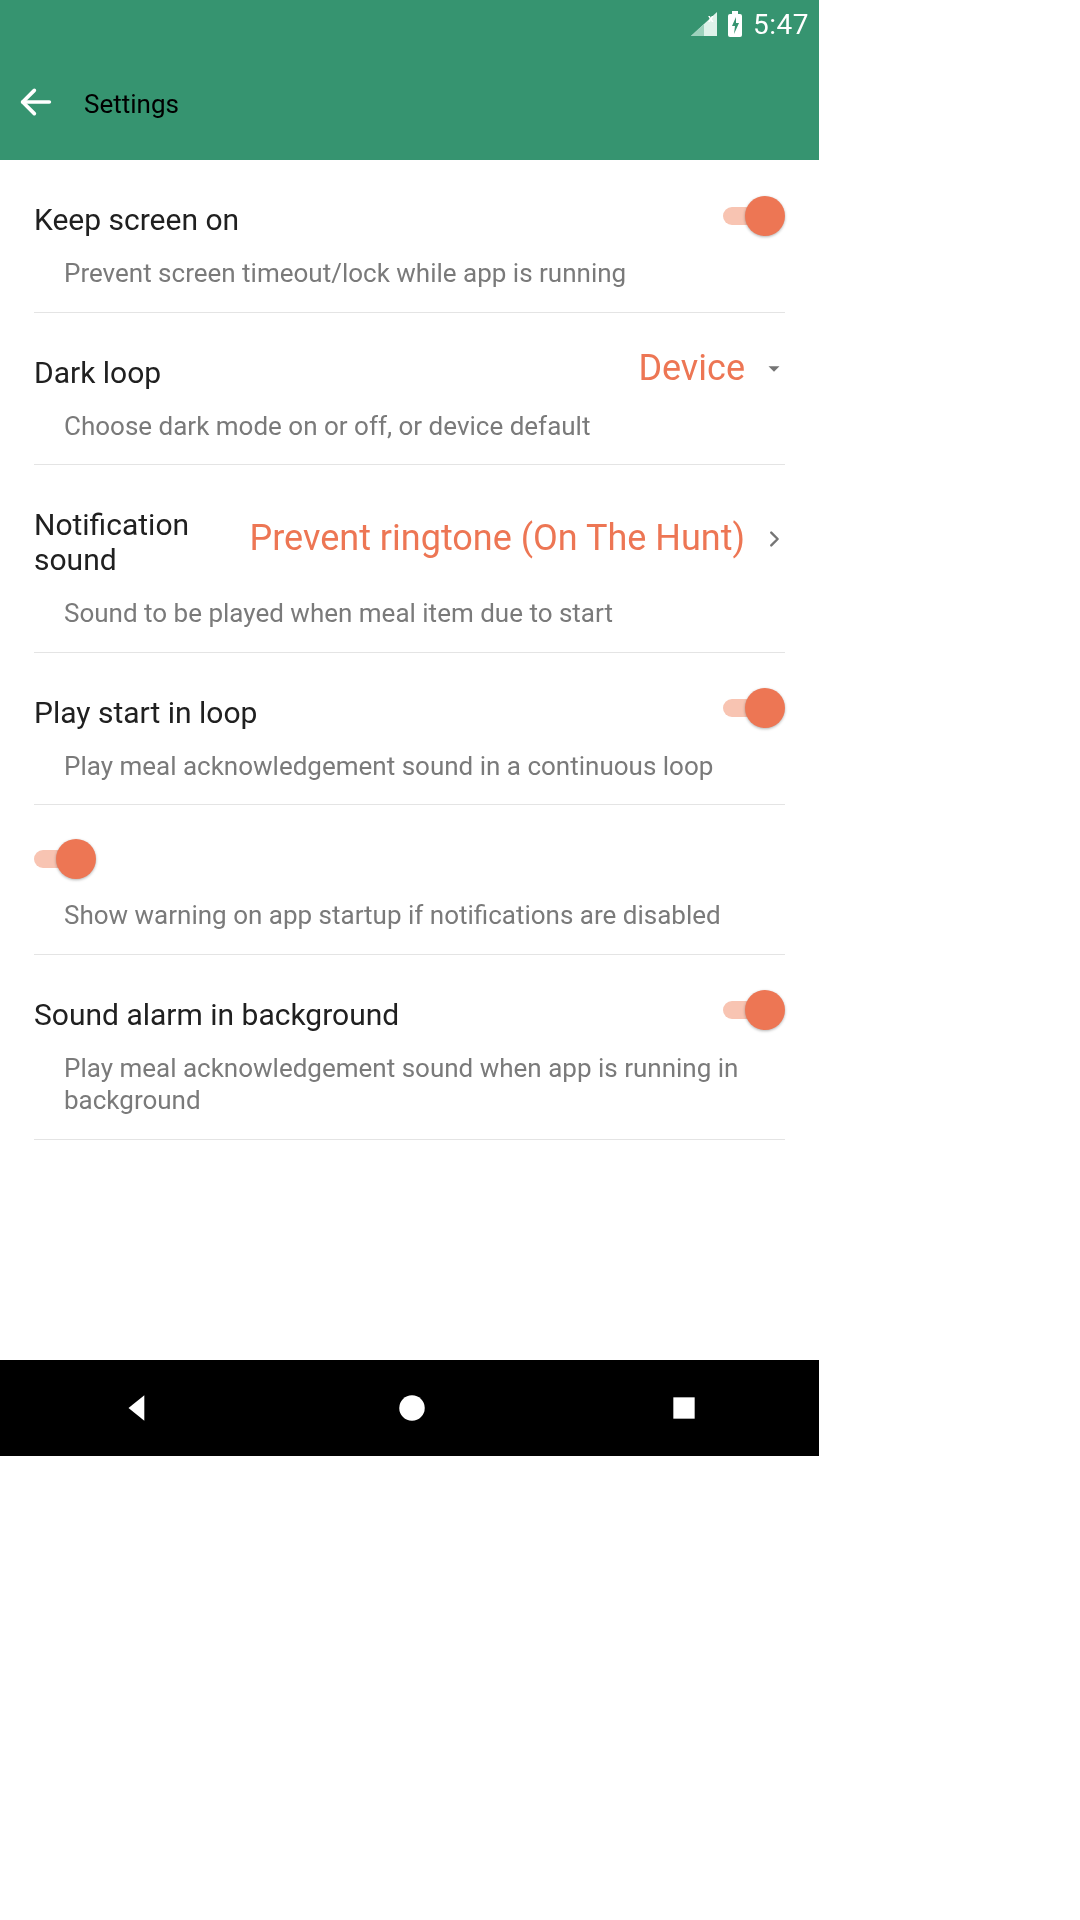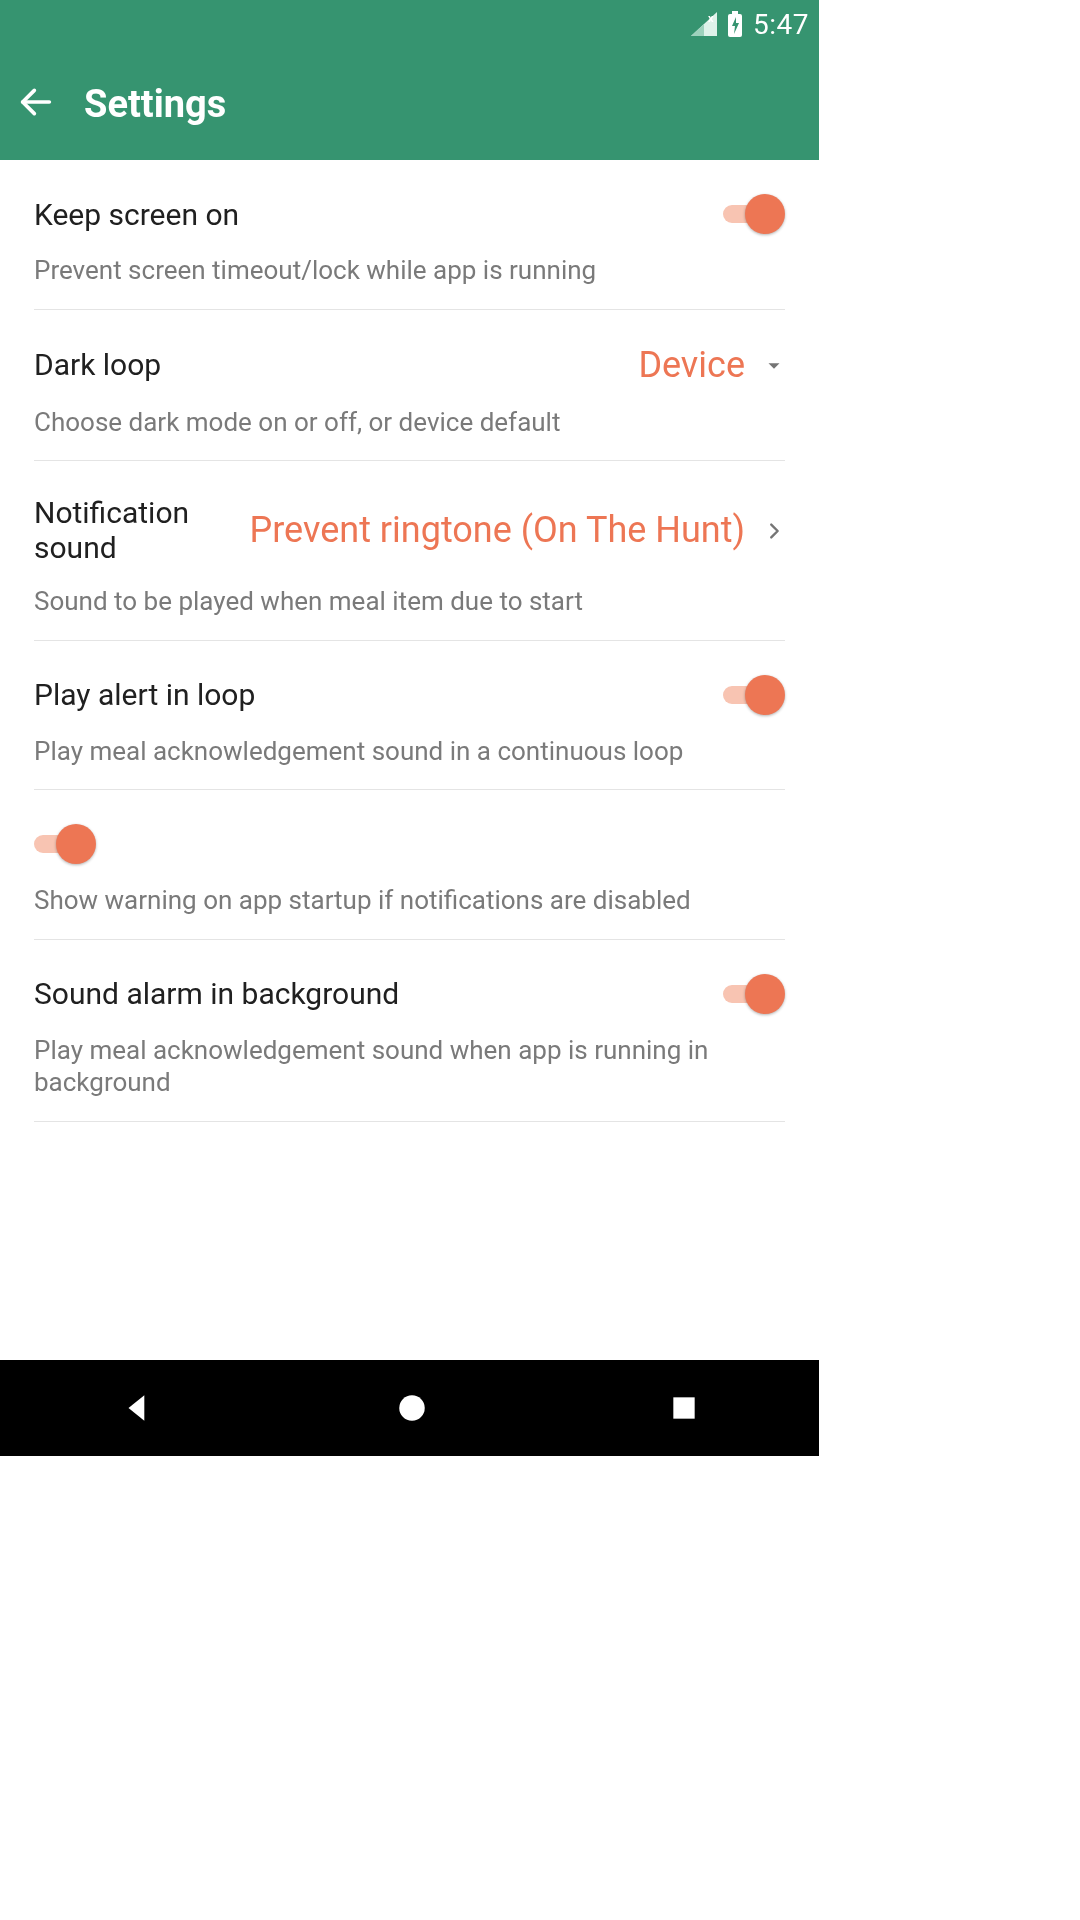--- a/index.html
+++ b/index.html
@@ -6,29 +6,29 @@
   html, body { width: 819px; height: 1456px; font-family: Roboto, "Helvetica Neue", Arial, sans-serif; background: #fff; }
   .screen { width: 819px; height: 1456px; display: flex; flex-direction: column; background: #fff; overflow: hidden; }
 
   
   .statusbar { height: 48px; background: #369470; display: flex; align-items: center; justify-content: flex-end; padding: 0 10px; color: #fff; gap: 10px; }
   .statusbar .time { font-size: 28px; font-weight: 400; letter-spacing: 0.5px; }
   .statusbar svg { display: block; }
 
   
   .appbar { height: 112px; background: #369470; display: flex; align-items: center; padding: 0 16px; gap: 28px; }
-  .appbar .title { color: #ffffff; font-size: 38px; font-weight: 700; }
+  .appbar .title { color: #000000; font-size: 26px; font-weight: 400; }
   .appbar .back { color: #fff; }
 
   
   .content { flex: 1; background: #fff; padding: 0 34px; overflow-y: auto; }
   .item { padding: 34px 0 22px 0; border-bottom: 1px solid #e4e4e4; }
   .item-header { display: flex; align-items: center; justify-content: space-between; gap: 16px; }
-  .item-title { font-size: 30px; color: #202020; font-weight: 400; }
-  .item-sub { font-size: 26px; color: #7a7a7a; margin-top: 20px; line-height: 1.25; }
+  .item-title { font-size: 30px; color: #202020; font-weight: 400; margin-top: 8px; }
+  .item-sub { font-size: 26px; color: #7a7a7a; margin-top: 20px; line-height: 1.25; margin-left: 30px; }
   .item-value { display: flex; align-items: center; gap: 18px; color: #ed7654; font-size: 36px; white-space: nowrap; }
   .item-value .caret, .item-value .chev { color: #757575; }
 
   
   .toggle { position: relative; width: 62px; height: 40px; }
   .toggle .track { position: absolute; left: 0; top: 11px; width: 48px; height: 18px; background: #f8c4b2; border-radius: 10px; }
   .toggle .thumb { position: absolute; right: 0; top: 0; width: 40px; height: 40px; background: #ed7654; border-radius: 50%; box-shadow: 0 1px 3px rgba(0,0,0,0.3); }
 
   
   .navbar { height: 96px; background: #000; display: flex; align-items: center; justify-content: space-around; }
@@ -105,21 +105,21 @@
               <polyline points="9 5 16 12 9 19"></polyline>
             </svg>
           </span>
         </span>
       </div>
       <div class="item-sub">Sound to be played when meal item due to start</div>
     </div>
 
     <div class="item">
       <div class="item-header">
-        <span class="item-title">Play alert in loop</span>
+        <span class="item-title">Play start in loop</span>
         <span class="toggle">
           <span class="track"></span>
             <span class="thumb"></span>
         </span>
       </div>
       <div class="item-sub">Play meal acknowledgement sound in a continuous loop</div>
     </div>
 
     <div class="item">
       <div class="item-header">

